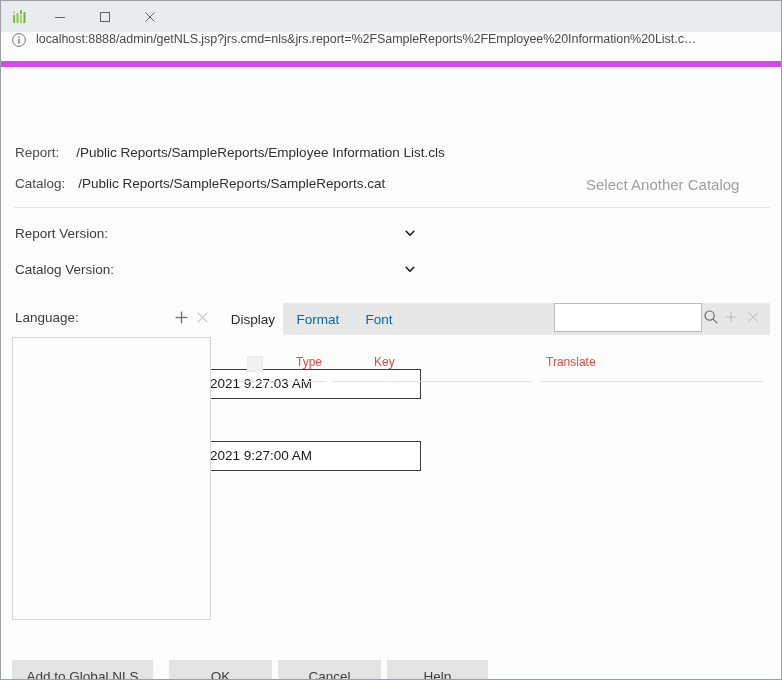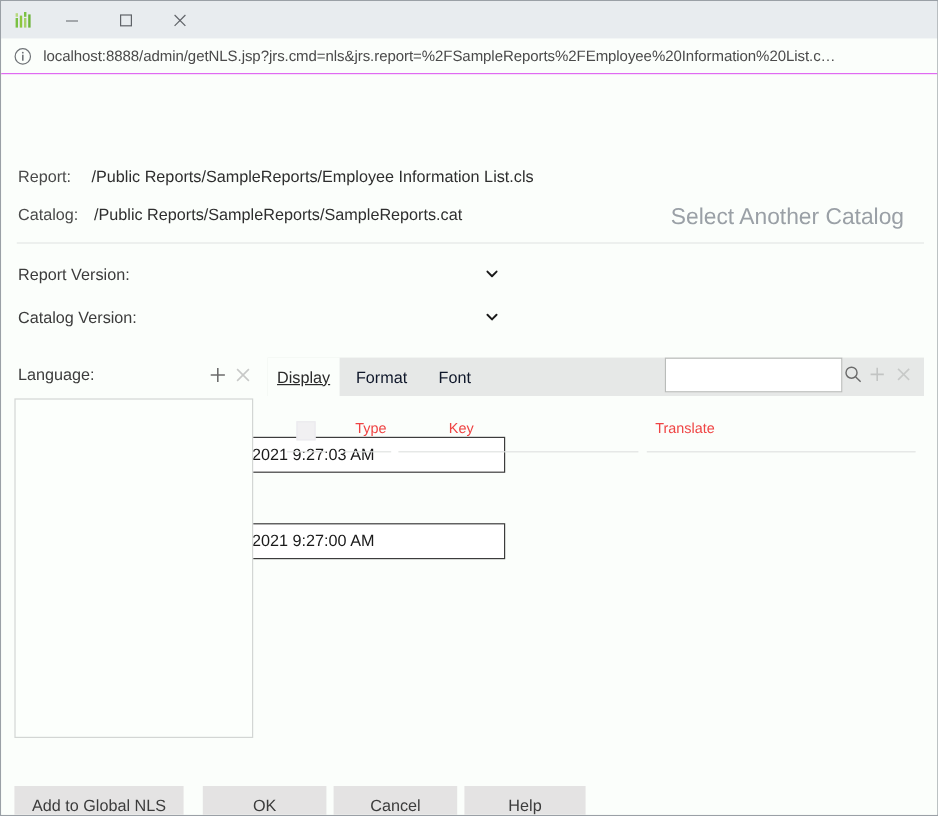--- a/index.html
+++ b/index.html
@@ -59,23 +59,23 @@
     align-items: center;
     justify-content: center;
     flex: 0 0 auto;
   }
   .wbtn svg { display: block; }
 
   
   #urlbar {
     height: 29px;
     background: #fbfefb;
-    border-bottom: 1px solid #d946ef;
-    display: flex;
-    align-items: center;
+    border-bottom: 6px solid #d946ef;
+    display: flex;
+    align-items: flex-start;
     flex: 0 0 auto;
   }
   #info-icon {
     width: 16px;
     height: 16px;
     margin-left: 10px;
     margin-right: 9px;
     flex: 0 0 auto;
     display: block;
   }
@@ -109,23 +109,23 @@
     color: #2e2e2e;
   }
 
   #report-row { left: 14px; top: 78px; }
   #catalog-row { left: 14px; top: 109px; text-align: center; }
   #report-row .info-value { margin-left: 17px; margin-top: 40px; }
   #catalog-row .info-value { margin-left: 13px; }
 
   #select-another-catalog {
     position: absolute;
-    left: 558px;
+    left: 585px;
     top: 109px;
-    font-size: 19px;
+    font-size: 15px;
     color: #9aa0a6;
     white-space: nowrap;
   }
 
   #divider-1 {
     position: absolute;
     left: 13px;
     top: 140px;
     width: 756px;
     height: 1px;
@@ -233,25 +233,24 @@
     height: 32px;
     display: flex;
     align-items: center;
     justify-content: center;
     font-size: 13.5px;
     box-sizing: border-box;
   }
   .tab.active {
     background: #fbfefb;
     color: #2b2b2b;
-    text-decoration: underline;
   }
   .tab.inactive {
     background: transparent;
-    color: #0f172a;
+    color: #0369a1;
   }
   #tab-display { left: 0px; width: 60px; }
   #tab-format  { left: 64px; width: 62px; }
   #tab-font    { left: 133px; width: 46px; }
 
   #search-box {
     position: absolute;
     left: 553px;
     top: 236px;
     width: 148px;

